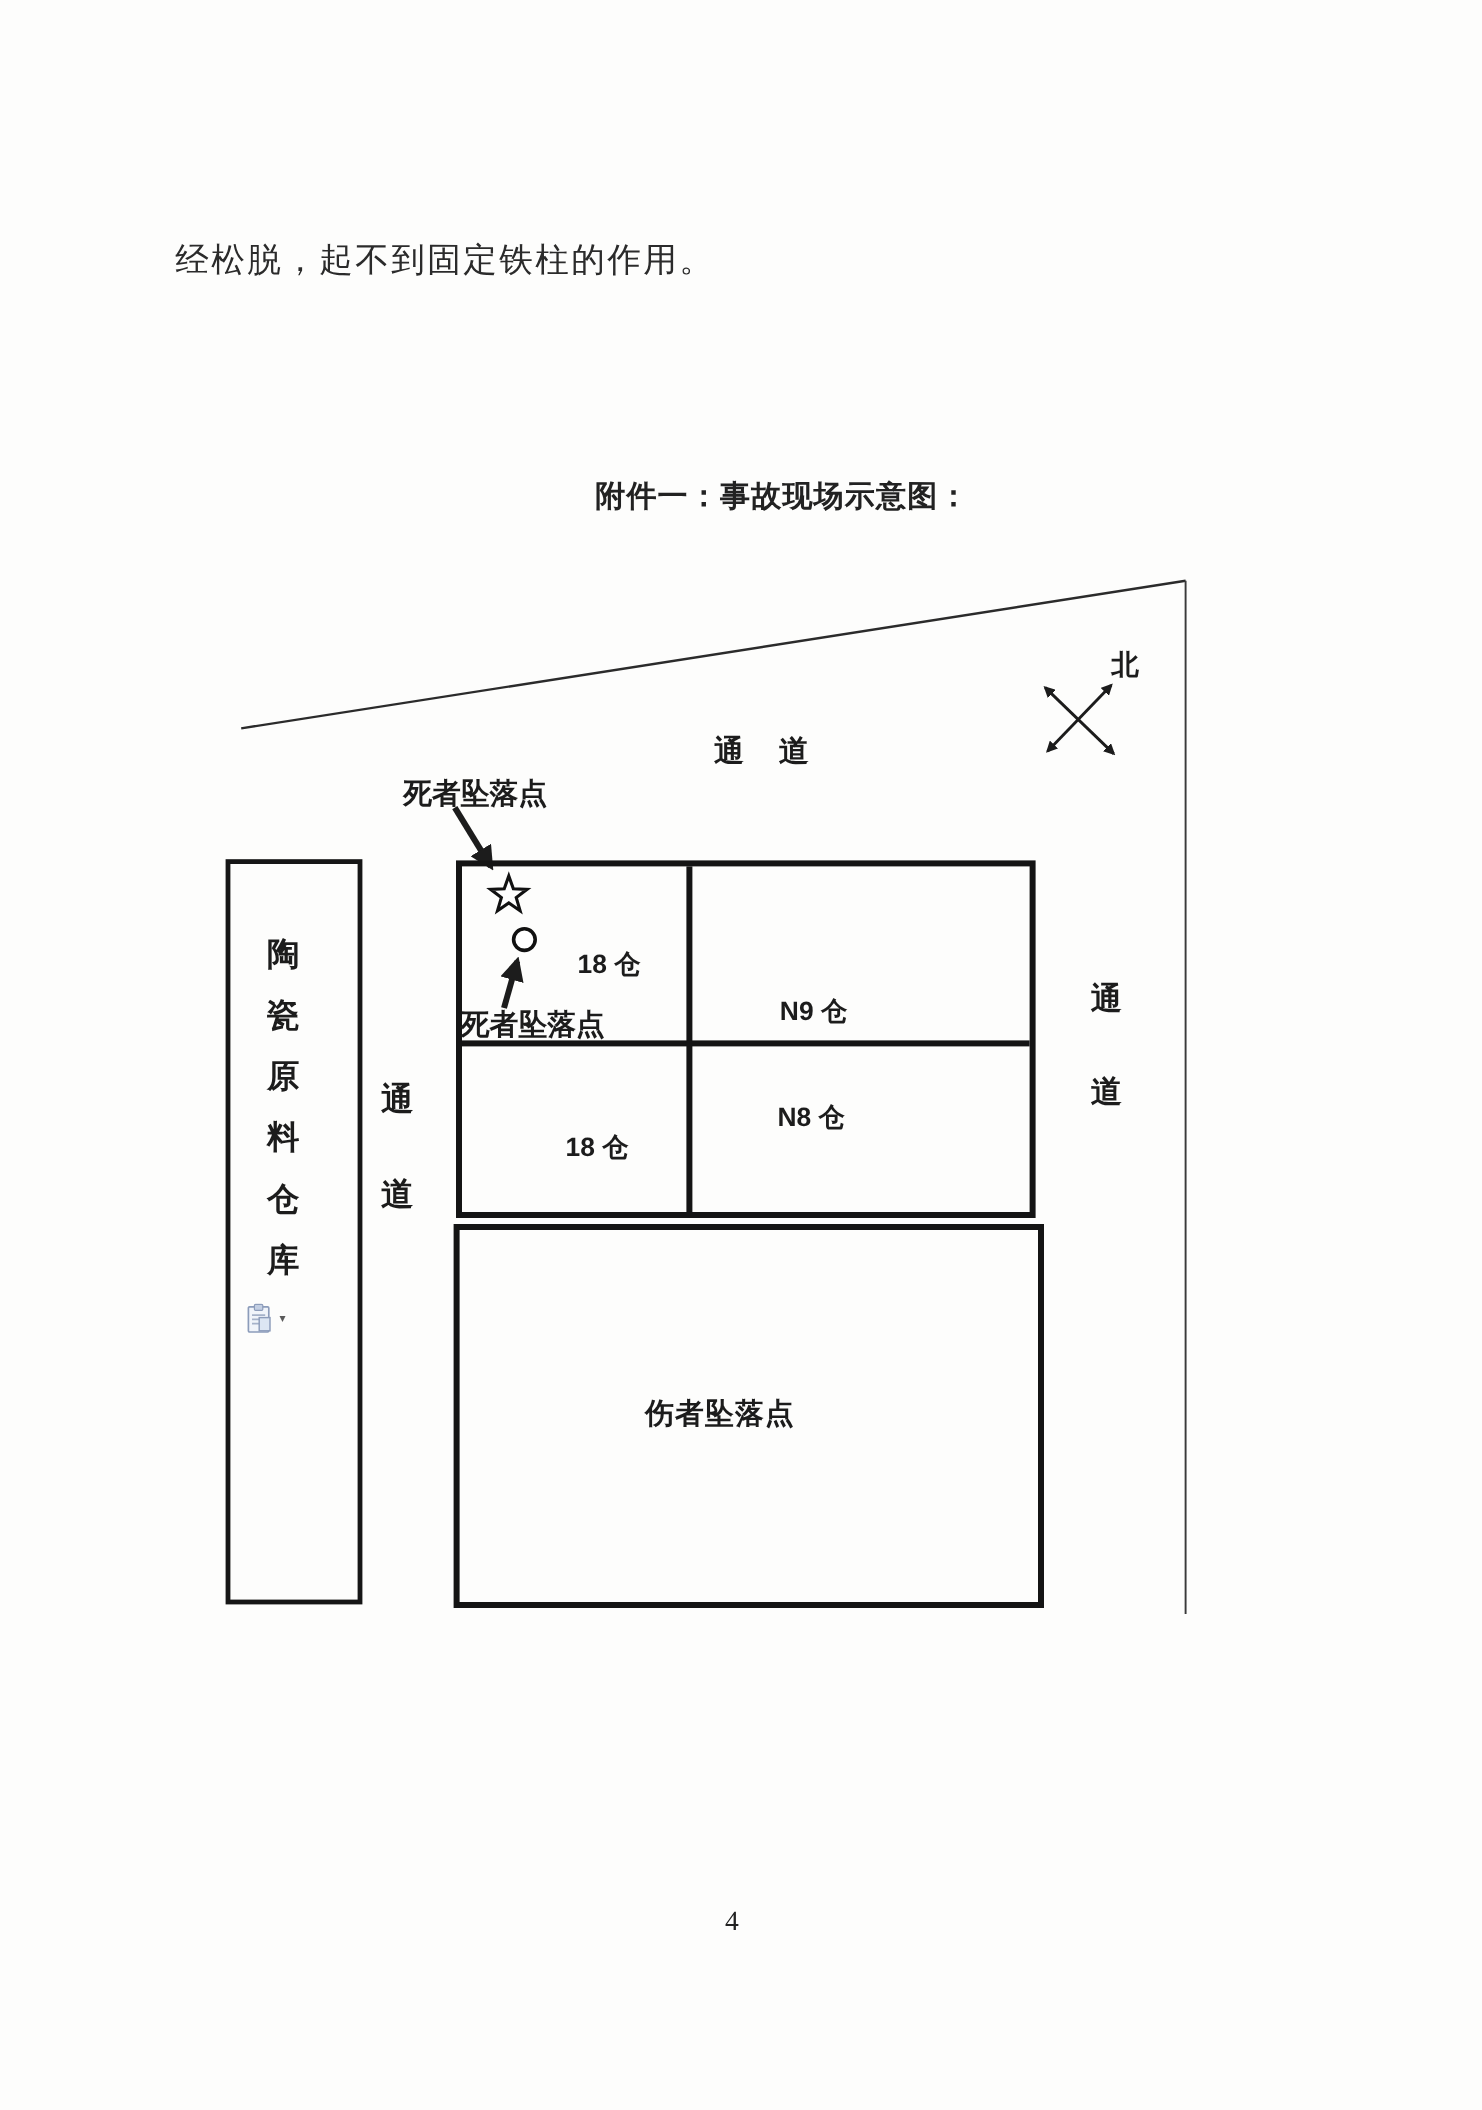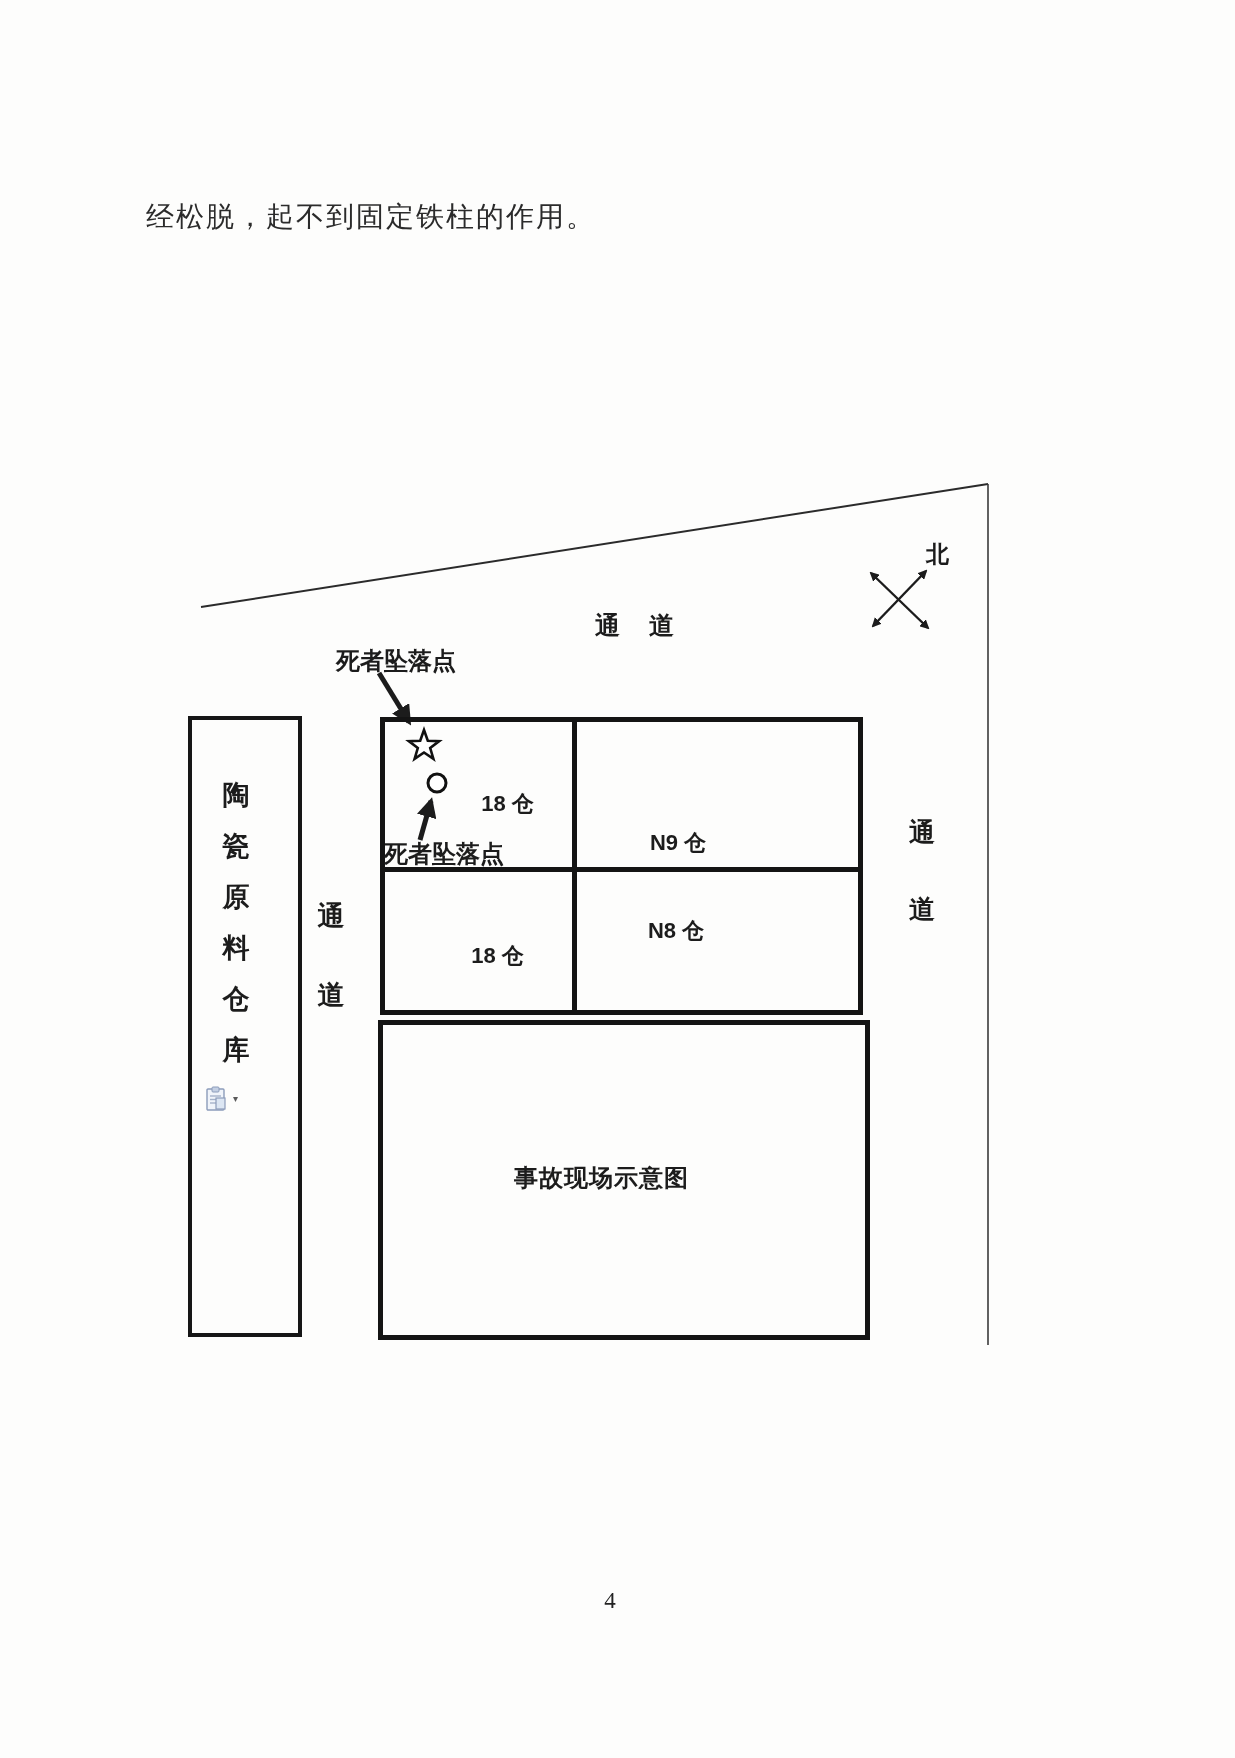--- a/index.html
+++ b/index.html
@@ -109,20 +109,21 @@
     color: #5a5a5a;
   }
 </style>
 </head>
 <body>
 
 <div class="page">
 
   <p class="body-text">经松脱，起不到固定铁柱的作用。</p>
 
+  <div class="diagram-title">附件一：事故现场示意图：</div>
 
   <svg class="gfx" viewBox="0 0 1235 1758" xmlns="http://www.w3.org/2000/svg">
     <defs>
       <marker id="ah" viewBox="0 0 10 10" refX="8" refY="5" markerWidth="4" markerHeight="4" orient="auto-start-reverse">
         <path d="M0,0 L10,5 L0,10 z" fill="#1c1c1c"></path>
       </marker>
     </defs>
 
     <line x1="201" y1="607" x2="988" y2="484" stroke="#2b2b2b" stroke-width="2"></line>
 
@@ -153,21 +154,21 @@
 
   <div class="lbl lbl-top-aisle">通　道</div>
   <div class="lbl lbl-north">北</div>
   <div class="lbl lbl-deceased">死者坠落点</div>
   <div class="lbl lbl-injured">死者坠落点</div>
 
   <div class="lbl lbl-bin lbl-bin-19">18 仓</div>
   <div class="lbl lbl-bin lbl-bin-n9">N9 仓</div>
   <div class="lbl lbl-bin lbl-bin-18">18 仓</div>
   <div class="lbl lbl-bin lbl-bin-n8">N8 仓</div>
-  <div class="lbl lbl-bottom-wh">事故现场示意图</div>
+  <div class="lbl lbl-bottom-wh">伤者坠落点</div>
 
   <div class="vtext vtext-left-wh">
     <span>陶</span>
     <span>瓷</span>
     <span>原</span>
     <span>料</span>
     <span>仓</span>
     <span>库</span>
   </div>
 

